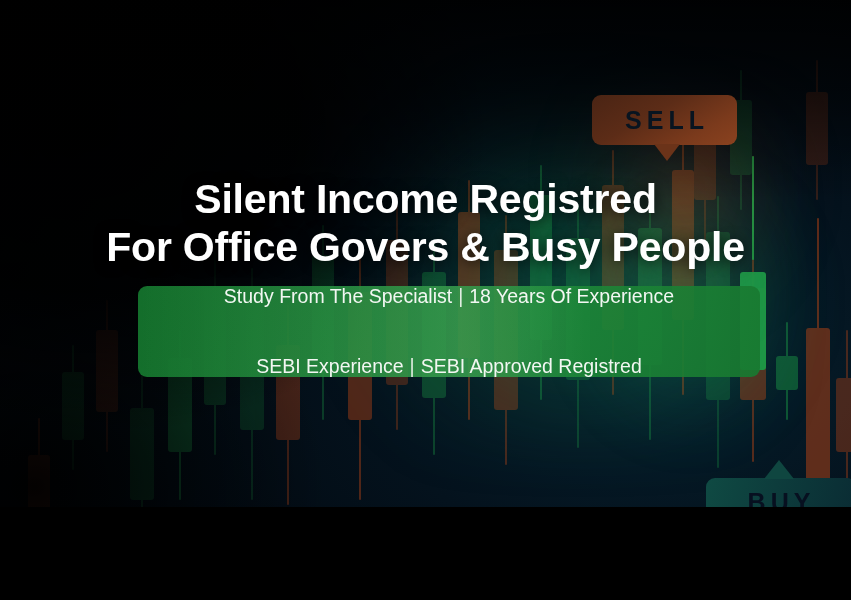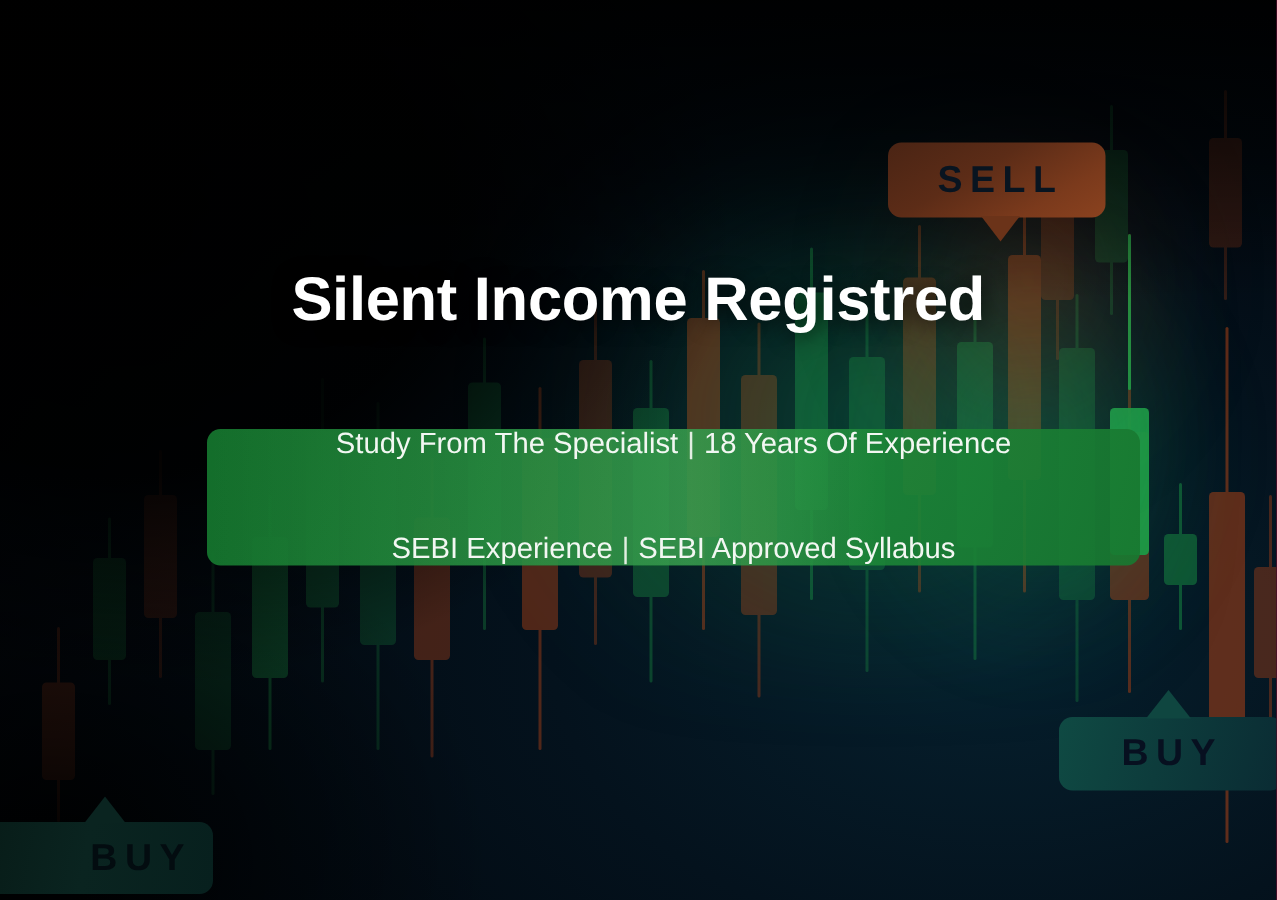--- a/index.html
+++ b/index.html
@@ -3,23 +3,23 @@
 <meta charset="utf-8">
 <style>
   html, body {
     margin: 0;
     padding: 0;
     background: #000000;
   }
   #stage {
     position: relative;
     width: 851px;
-    height: 600px;
+    height: 507px;
     overflow: hidden;
-    background: #be185d;
+    background: #15803d;
     font-family: "Liberation Sans", sans-serif;
   }
 
   
   .bg-base {
     position: absolute;
     inset: 0;
     background:
       radial-gradient(ellipse 780px 520px at 78% 72%, #06202e 0%, #04121d 38%, #020a12 66%, #000205 100%),
       linear-gradient(115deg, #000000 0%, #000000 26%, #01070c 45%, #031220 70%, #04151f 100%);
@@ -349,29 +349,30 @@
   <div class="bg-vignette"></div>
   <div class="bg-darken-top"></div>
 
   <div class="badge-sell">
     <span class="label">SELL</span>
     <span class="tail-down"></span>
   </div>
 
   <div class="headline">
     <span>Silent Income Registred</span>
+    <span class="l2">For Office Govers &amp; Busy People</span>
   </div>
 
   <div class="banner">
     <div class="sheen"></div>
     <div class="banner-line">
       <span>Study From The Specialist</span><span class="sep">|</span><span>18 Years Of Experience</span>
     </div>
     <div class="banner-line">
-      <span>SEBI Experience</span><span class="sep">|</span><span>SEBI Approved Syllabus</span>
+      <span>SEBI Experience</span><span class="sep">|</span><span>SEBI Approved Registred</span>
     </div>
   </div>
 
   <div class="badge-buy-right">
     <span class="tail-up"></span>
     <span class="label">BUY</span>
   </div>
 
   <div class="badge-buy-left">
     <span class="tail-up"></span>

